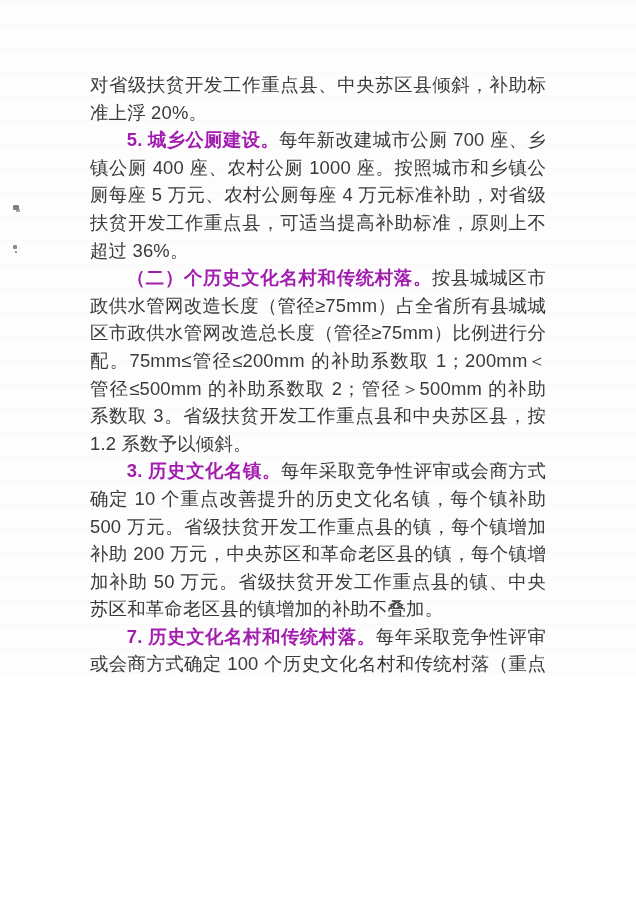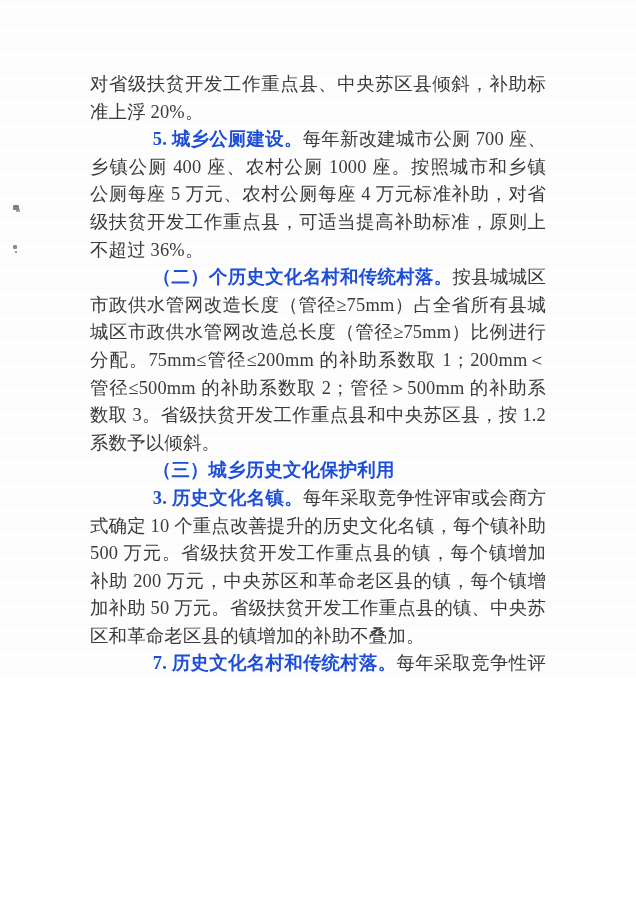--- a/index.html
+++ b/index.html
@@ -6,21 +6,21 @@
     margin: 0;
     padding: 0;
     background: #ffffff;
   }
   .page {
     position: relative;
     width: 636px;
     height: 676px;
     background: #fdfdfd;
     overflow: hidden;
-    font-family: Liberation Serif, serif;
+    font-family: Liberation Sans, sans-serif;
   }
   
   .scan-streaks {
     position: absolute;
     left: 0; top: 0; right: 0; bottom: 0;
     background: repeating-linear-gradient(
       to bottom,
       rgba(120,120,130,0.03) 0px,
       rgba(120,120,130,0.0) 2px,
       rgba(0,0,0,0) 24px
@@ -40,22 +40,21 @@
   }
   .content p {
     margin: 0;
     padding: 0;
   }
   .content p.indent {
     text-indent: 2em;
   }
   .lead {
     font-weight: 700;
-    color: #1d4ed8;
-    margin-left: 26px;
+    color: #a21caf;
   }
   .footer {
     position: absolute;
     left: 0;
     top: 807px;
     width: 100%;
     text-align: center;
     font-size: 13px;
     color: #767679;
     letter-spacing: 1px;
@@ -107,21 +106,20 @@
 
   <div class="content">
 
     <p><span>对省级扶贫开发工作重点县、中央苏区县倾斜，补助标准上浮 20%。</span></p>
 
     <p class="indent"><span class="lead">5. 城乡公厕建设。</span><span>每年新改建城市公厕 700 座、乡镇公厕 400 座、农村公厕 1000 座。按照城市和乡镇公厕每座 5 万元、农村公厕每座 4 万元标准补助，对省级扶贫开发工作重点县，可适当提高补助标准，原则上不超过 36%。</span></p>
 
 
     <p class="indent"><span class="lead">（二）个历史文化名村和传统村落。</span><span>按县城城区市政供水管网改造长度（管径≥75mm）占全省所有县城城区市政供水管网改造总长度（管径≥75mm）比例进行分配。75mm≤管径≤200mm 的补助系数取 1；200mm＜管径≤500mm 的补助系数取 2；管径＞500mm 的补助系数取 3。省级扶贫开发工作重点县和中央苏区县，按 1.2 系数予以倾斜。</span></p>
 
-    <p class="indent"><span class="lead">（三）城乡历史文化保护利用</span><span></span></p>
 
     <p class="indent"><span class="lead">3. 历史文化名镇。</span><span>每年采取竞争性评审或会商方式确定 10 个重点改善提升的历史文化名镇，每个镇补助 500 万元。省级扶贫开发工作重点县的镇，每个镇增加补助 200 万元，中央苏区和革命老区县的镇，每个镇增加补助 50 万元。省级扶贫开发工作重点县的镇、中央苏区和革命老区县的镇增加的补助不叠加。</span></p>
 
     <p class="indent"><span class="lead">7. 历史文化名村和传统村落。</span><span>每年采取竞争性评审或会商方式确定 100 个历史文化名村和传统村落（重点改善提升 20 个，其他 80 个）。重点改善提升的历史文化名村和传统村</span></p>
 
   </div>
 
   <div class="footer">5</div>
 
   <div class="speck-1"></div>

